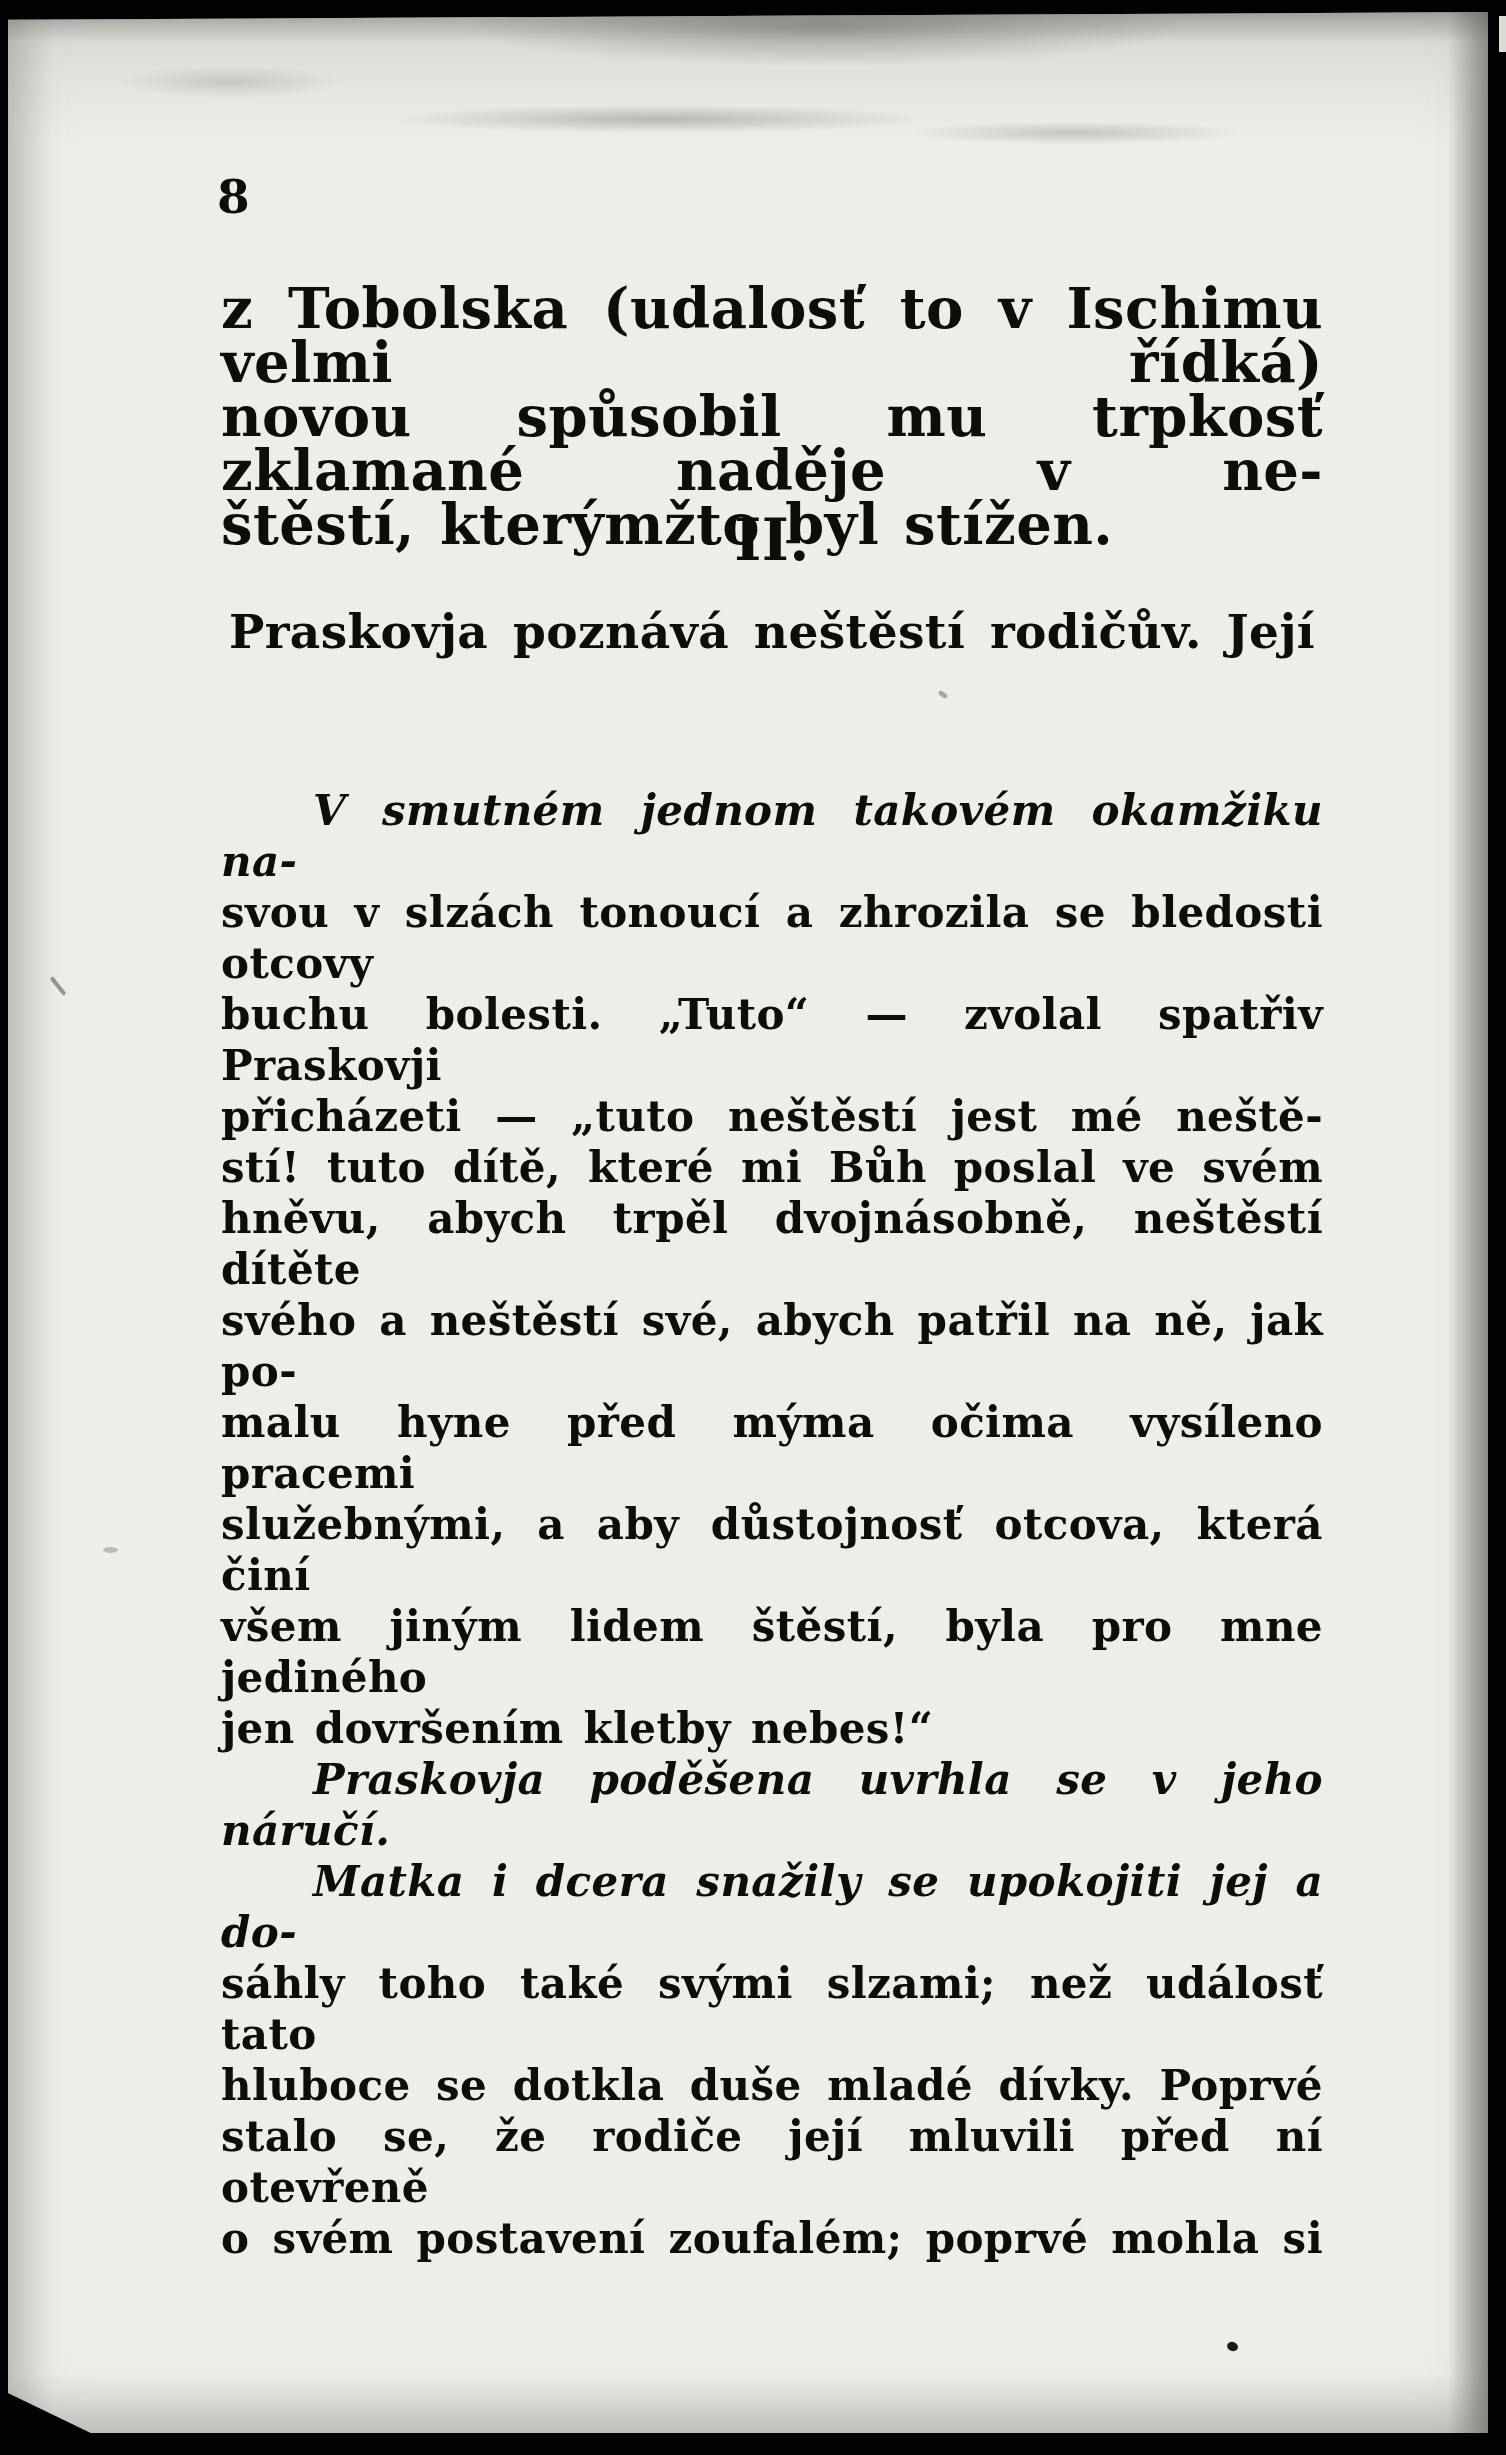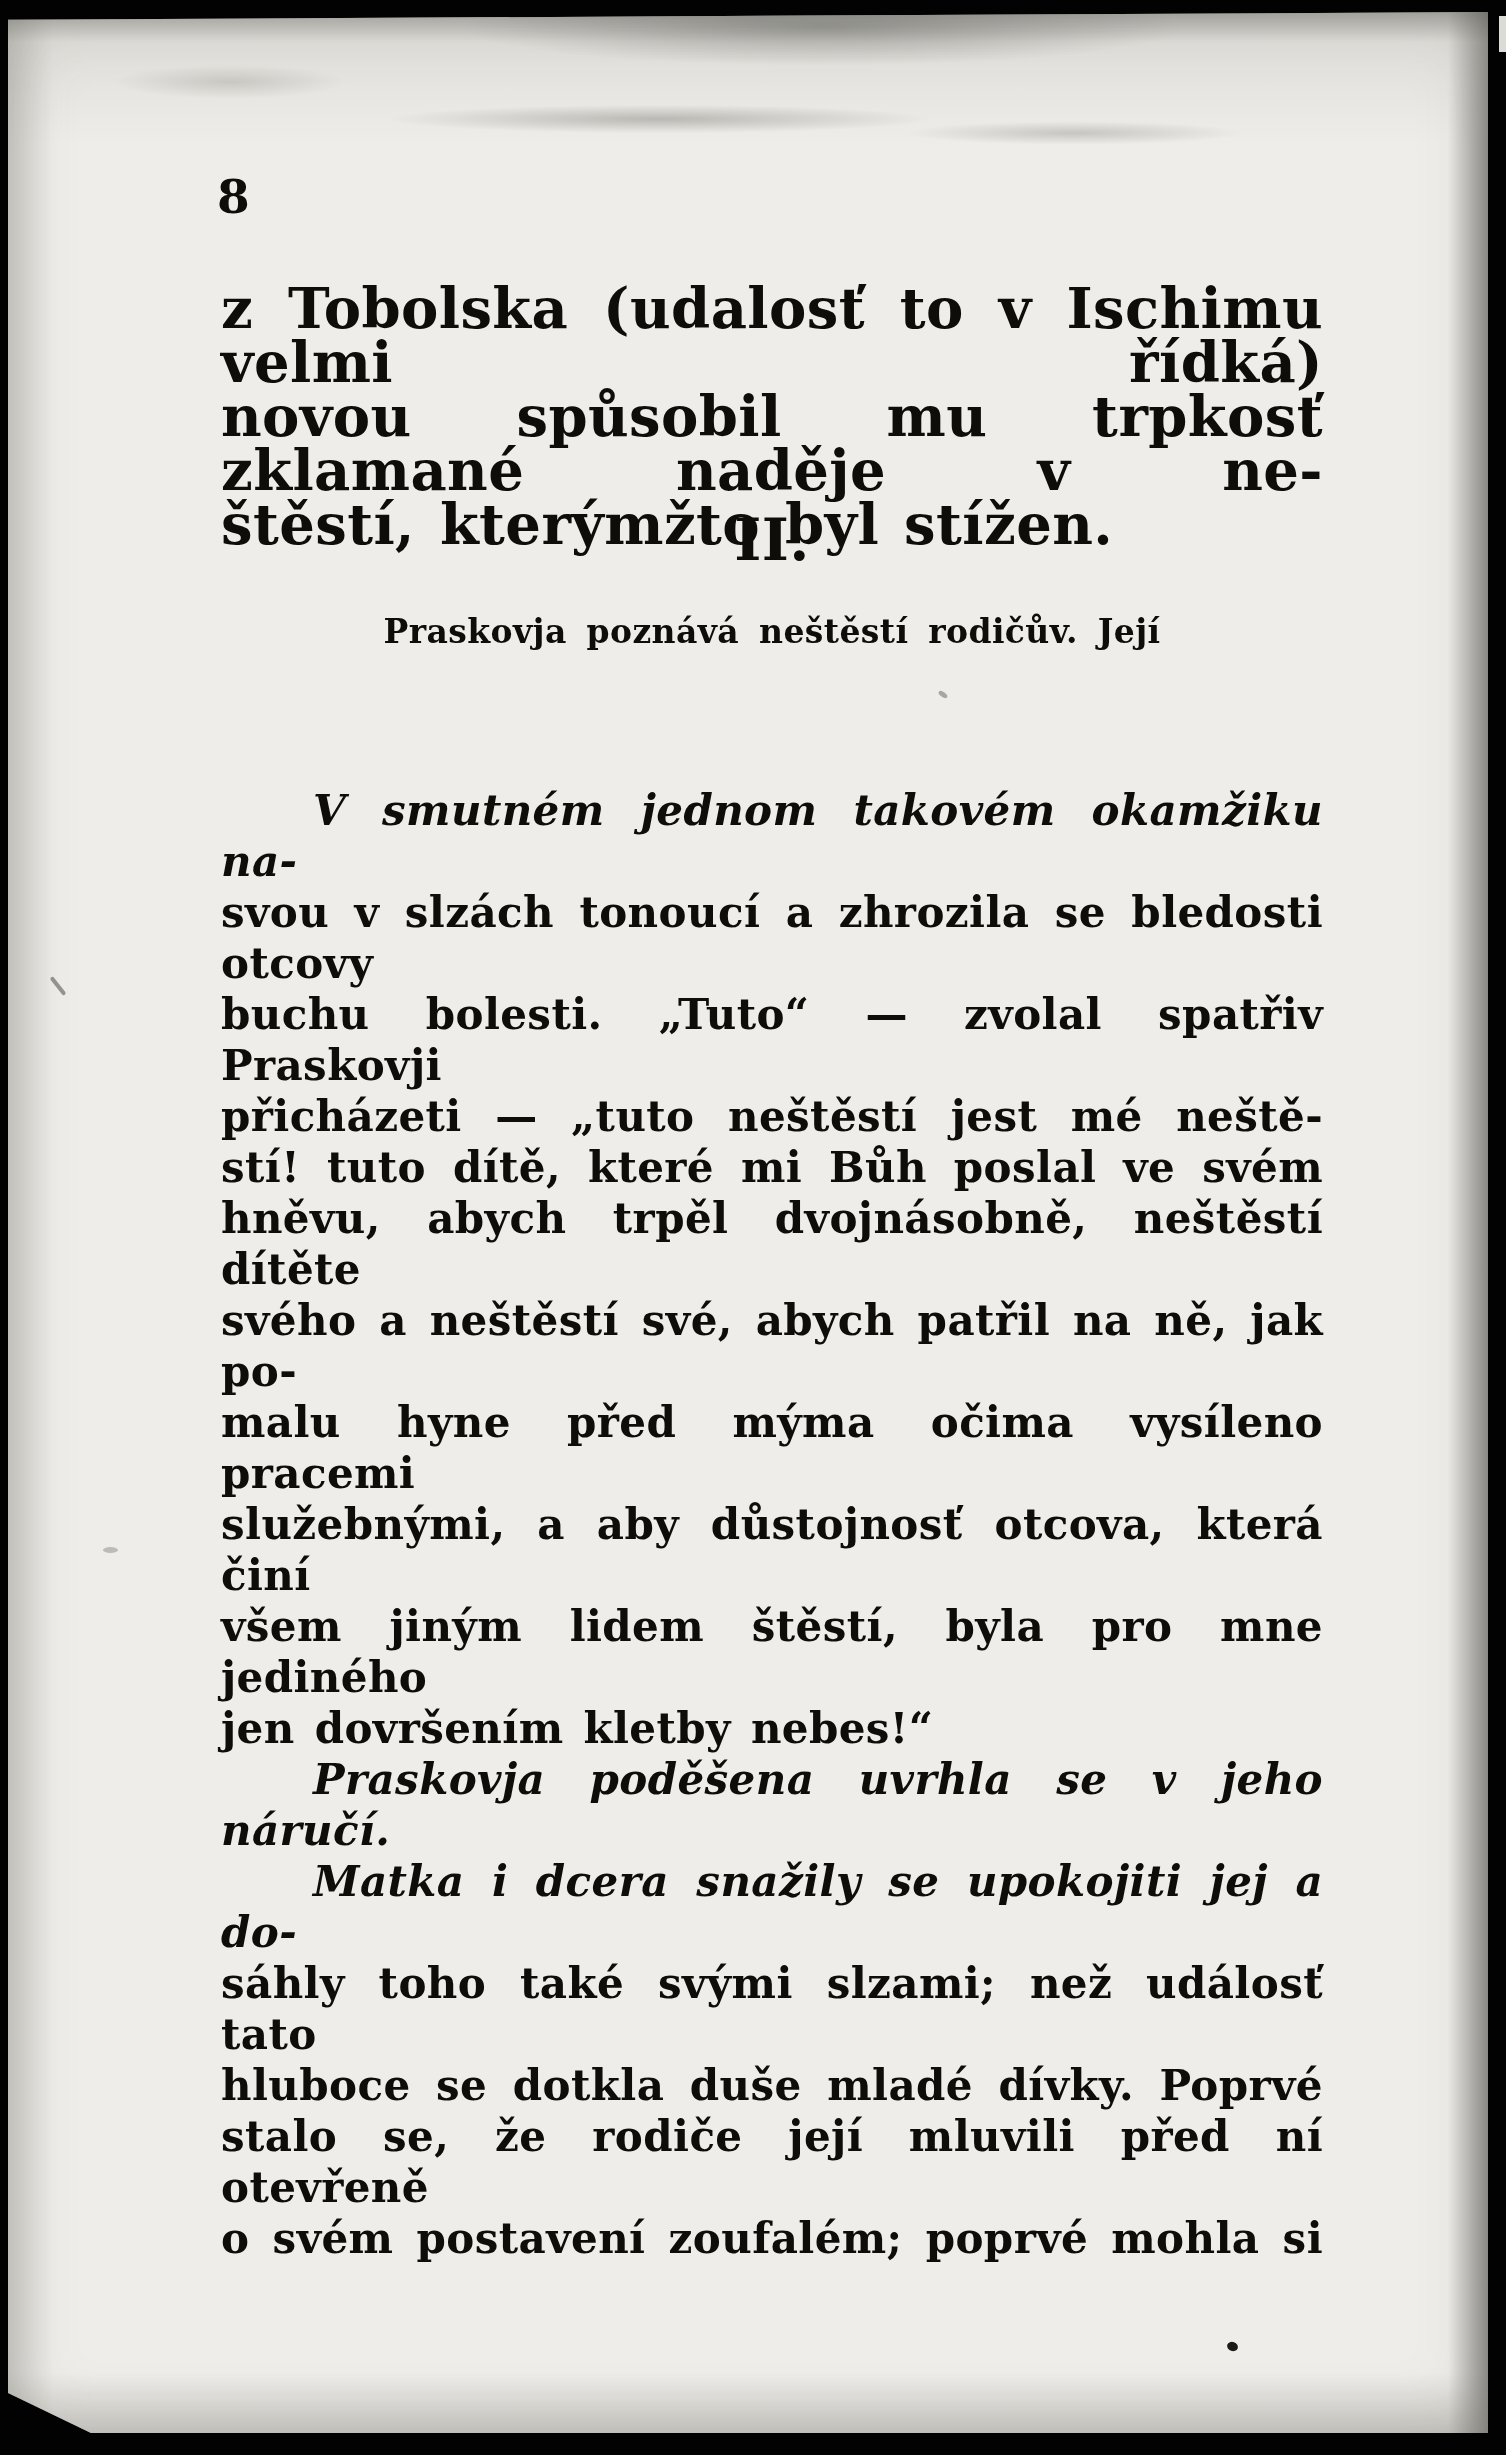--- a/index.html
+++ b/index.html
@@ -34,21 +34,21 @@
     font-weight:700;
     word-spacing:5px;letter-spacing:0.4px;
   }
   .tline{text-align:justify;text-align-last:justify;}
   .short-last .tline:last-child{text-align-last:left;}
   .indent .tline:first-child{text-indent:92px;font-style:italic;}
   .center .tline{text-align:center;text-align-last:center;}
 
   .p-intro{top:269px;font-size:56px;line-height:54px;}
   .ch-num{top:503px;font-size:58px;line-height:50px;}
-  .ch-title{top:583px;font-size:33px;line-height:73px;word-spacing:8px;}
+  .ch-title{top:583px;font-size:47px;line-height:73px;word-spacing:8px;}
   .body-flow{
     position:absolute;left:213px;top:773px;width:1102px;
     font-size:42px;line-height:51px;font-weight:700;
   }
   .body-flow .para{position:static;left:auto;top:auto;width:auto;}
 
   .sliver{position:absolute;right:0;top:16px;width:7px;height:36px;background:#dcdcd7;}
   .speck{position:absolute;}
   .speck-1{left:1219px;top:2330px;width:11px;height:9px;background:#1b1b16;border-radius:50%;transform:rotate(20deg);}
   .speck-2{left:48px;top:963px;width:4px;height:22px;background:rgba(60,60,55,.5);transform:rotate(-38deg);border-radius:2px;}

